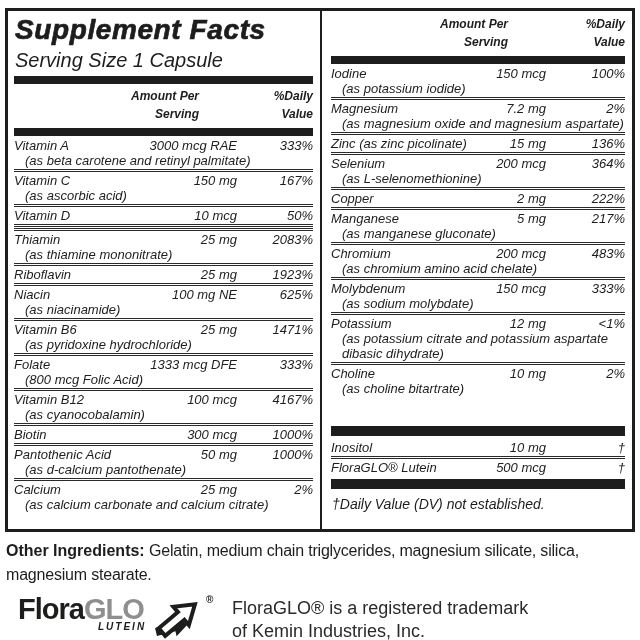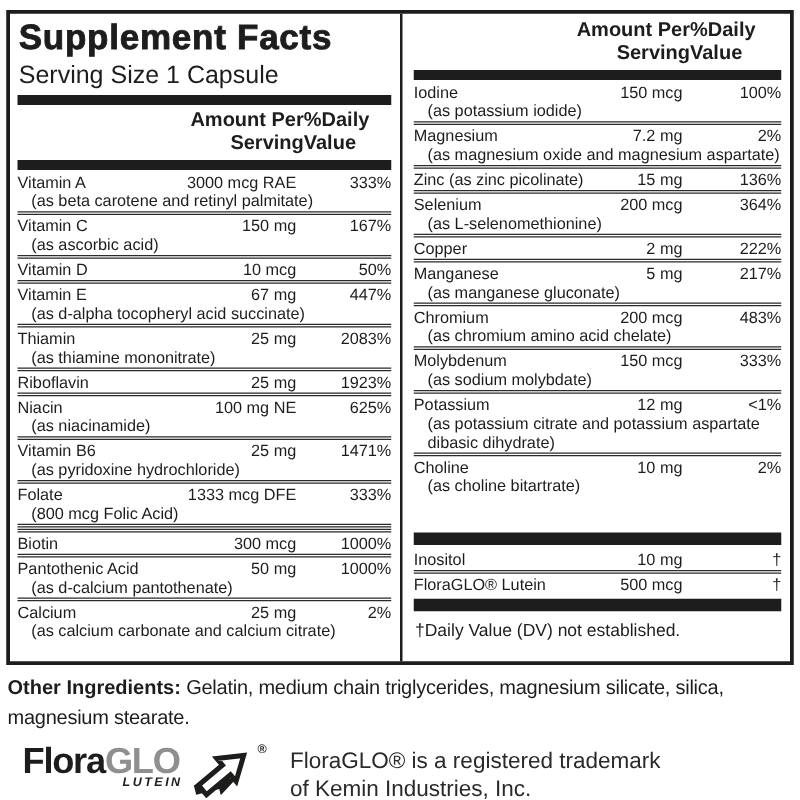--- a/index.html
+++ b/index.html
@@ -2,37 +2,37 @@
 <html><head>
 <meta charset="utf-8">
 <style>
   html,body{margin:0;padding:0;}
   body{
     width:640px;height:640px;background:#ffffff;position:relative;
     font-family:"Liberation Sans", sans-serif;color:#1d1d1d;overflow:hidden;
   }
   .panel{
     position:absolute;left:5px;top:8px;width:630px;height:524px;
-    border:3px solid #1d1d1d;box-sizing:border-box;background:#fff;display:flex;
+    border:3px solid #1d1d1d;box-sizing:border-box;background:#fff;display:flex;font-style:italic;
   }
   .col{box-sizing:border-box;padding:3px 7px 0 6px;display:flex;flex-direction:column;}
   .col-left{width:312px;}
   .divider{width:2px;background:#1d1d1d;}
   .col-right{flex:1;padding-left:9px;}
   .title{
     font-size:28px;font-weight:bold;letter-spacing:0.6px;line-height:30px;
     -webkit-text-stroke:0.7px #1d1d1d;margin:1px 0 0 1px;white-space:nowrap;
   }
   .serving{font-size:20px;line-height:22px;margin:4px 0 3px 1px;}
   .bar{height:8px;background:#1d1d1d;margin:2px 0;}
   .bar2{height:10px;background:#1d1d1d;}
-  .hdr{display:flex;font-weight:bold;font-size:16px;line-height:17.5px;margin:2px 0 3px;}
+  .hdr{display:flex;font-weight:bold;font-size:12px;line-height:17.5px;margin:2px 0 3px;gap:44px;}
   .hdr .sp{flex:1;}
   .hdr .ha{text-align:right;}
-  .hdr .hd{}
+  .hdr .hd{text-align:right;}
   .col-left .hd,.col-left .d{width:70px;}
   .col-right .hd,.col-right .d{width:73px;}
   .row{display:flex;font-size:13px;line-height:15px;}
   .row .n{white-space:nowrap;}
   .row .a{margin-left:auto;white-space:nowrap;padding-right:6px;}
   .row .d{text-align:right;white-space:nowrap;flex:none;}
   .sub{padding-left:11px;font-size:13px;line-height:15px;}
   .sep{height:1px;border-top:1px solid #2a2a2a;border-bottom:1px solid #2a2a2a;margin:1px 0;}
   .nutrient{margin:0;}
   .bottom{margin-top:auto;margin-bottom:16px;}
@@ -90,28 +90,20 @@
         </div>
         <div class="sep"></div>
         <div class="nutrient">
           <div class="row">
             <span class="n">Vitamin D</span>
             <span class="a">10 mcg</span>
             <span class="d">50%</span>
           </div>
         </div>
         <div class="sep"></div>
-        <div class="nutrient">
-          <div class="row">
-            <span class="n">Vitamin E</span>
-            <span class="a">67 mg</span>
-            <span class="d">447%</span>
-          </div>
-          <div class="sub">(as d-alpha tocopheryl acid succinate)</div>
-        </div>
         <div class="sep"></div>
         <div class="nutrient">
           <div class="row">
             <span class="n">Thiamin</span>
             <span class="a">25 mg</span>
             <span class="d">2083%</span>
           </div>
           <div class="sub">(as thiamine mononitrate)</div>
         </div>
         <div class="sep"></div>
@@ -143,20 +135,28 @@
         <div class="sep"></div>
         <div class="nutrient">
           <div class="row">
             <span class="n">Folate</span>
             <span class="a">1333 mcg DFE</span>
             <span class="d">333%</span>
           </div>
           <div class="sub">(800 mcg Folic Acid)</div>
         </div>
         <div class="sep"></div>
+        <div class="nutrient">
+          <div class="row">
+            <span class="n">Vitamin B12</span>
+            <span class="a">100 mcg</span>
+            <span class="d">4167%</span>
+          </div>
+          <div class="sub">(as cyanocobalamin)</div>
+        </div>
         <div class="sep"></div>
         <div class="nutrient">
           <div class="row">
             <span class="n">Biotin</span>
             <span class="a">300 mcg</span>
             <span class="d">1000%</span>
           </div>
         </div>
         <div class="sep"></div>
         <div class="nutrient">

